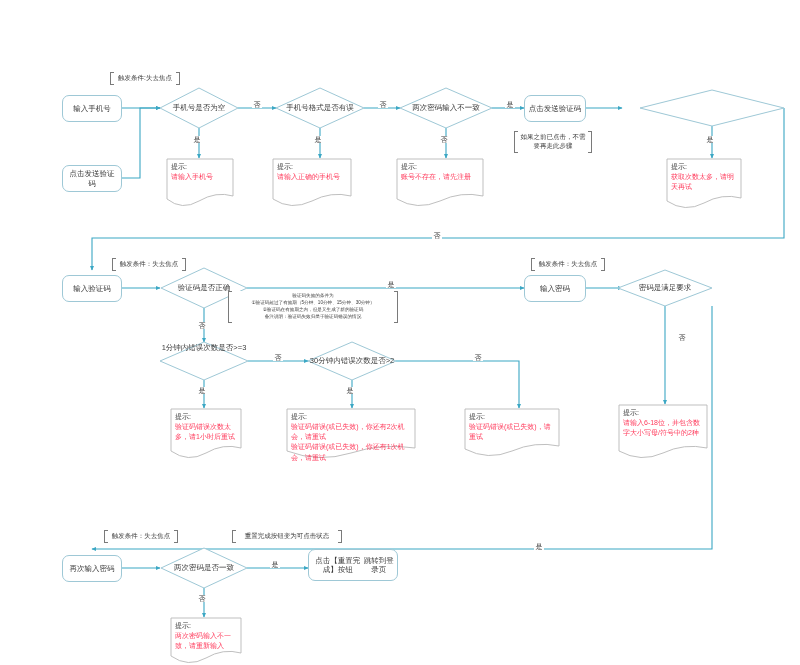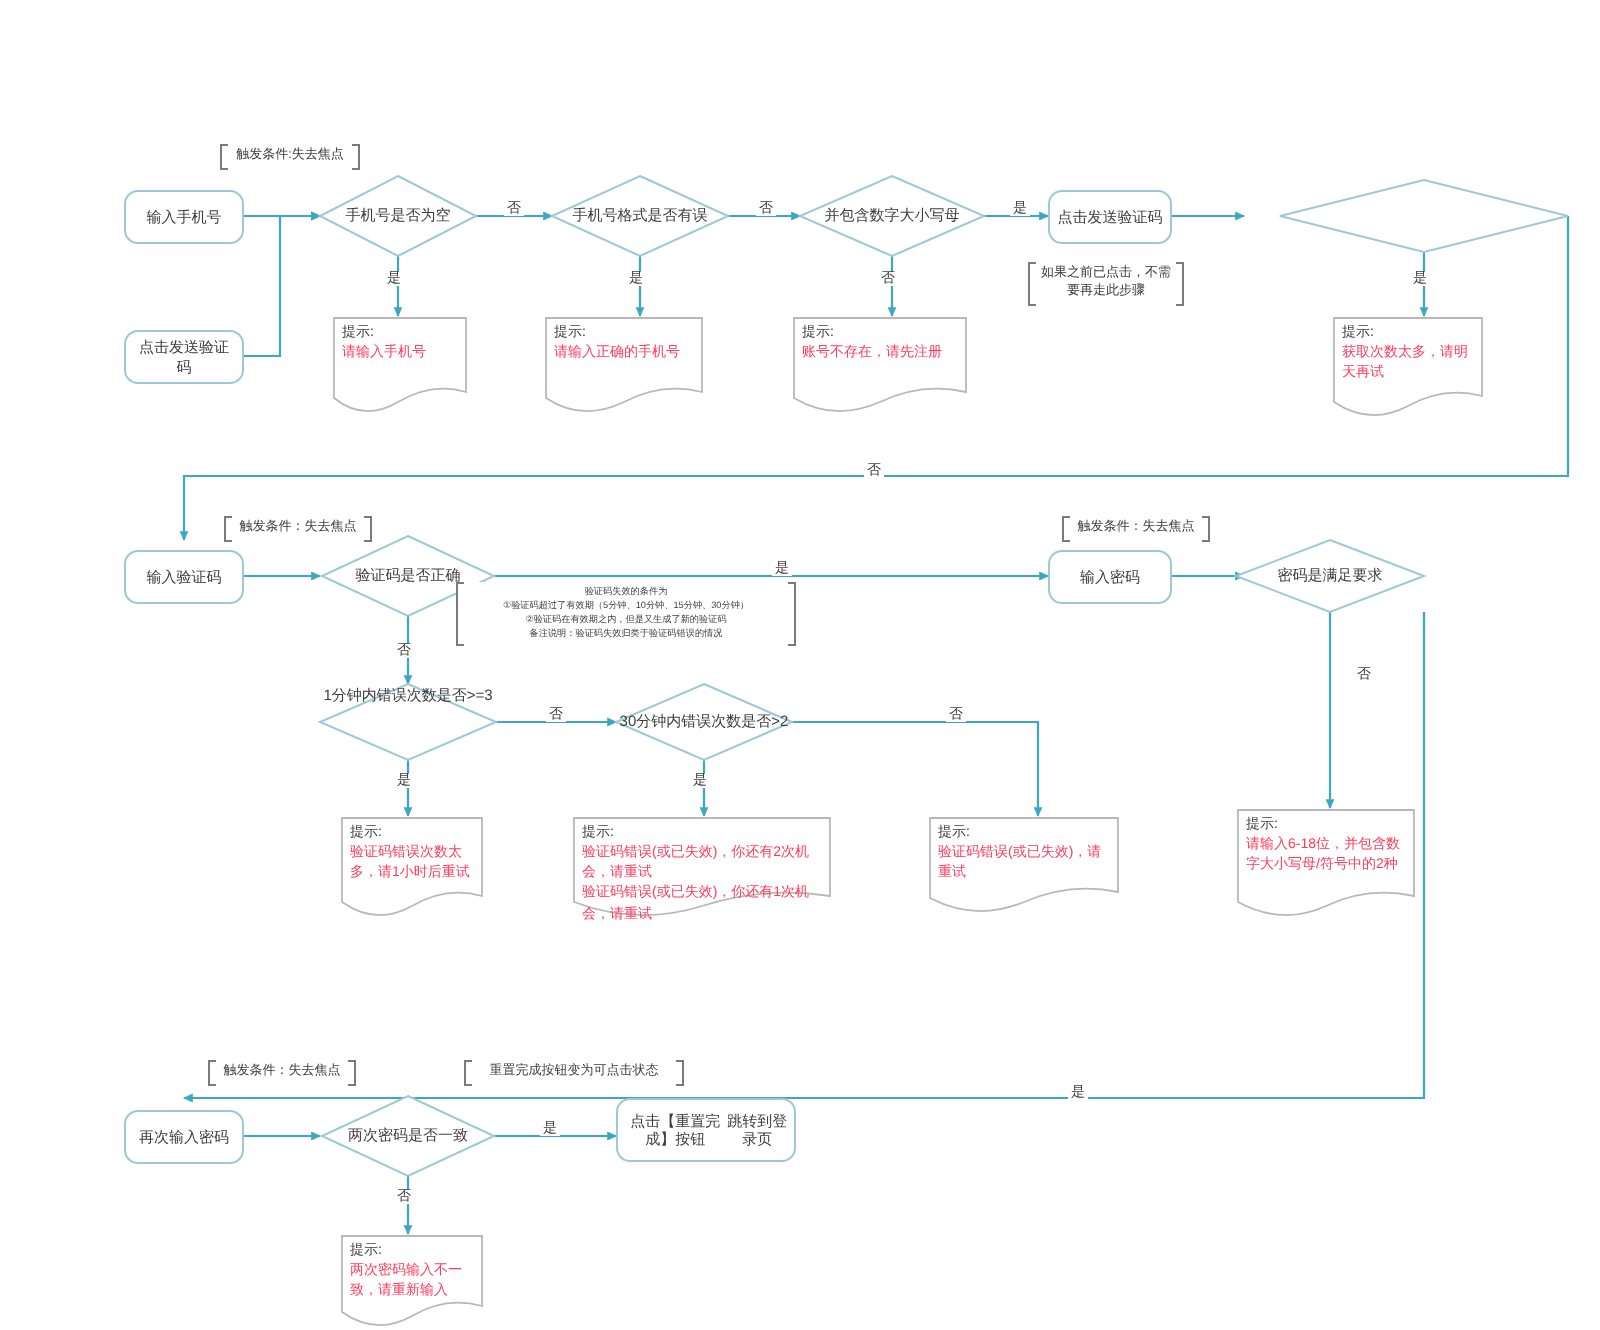--- a/index.html
+++ b/index.html
@@ -198,21 +198,21 @@
 
   <div class="node diamond" style="left:160px; top:98px; width:78px; height:20px;">
     <span class="dlabel">手机号是否为空</span>
   </div>
 
   <div class="node diamond" style="left:272px; top:98px; width:96px; height:20px;">
     <span class="dlabel">手机号格式是否有误</span>
   </div>
 
   <div class="node diamond" style="left:398px; top:98px; width:96px; height:20px;">
-    <span class="dlabel">并包含数字大小写母</span>
+    <span class="dlabel">两次密码输入不一致</span>
   </div>
 
   <div class="node rrect" style="left:524px; top:95px; width:62px; height:27px;">
     <span>点击发送验证码</span>
   </div>
 
   <div class="note" style="left:514px; top:131px; width:78px;">
     <span>如果之前已点击，不需要再走此步骤</span>
   </div>
 

